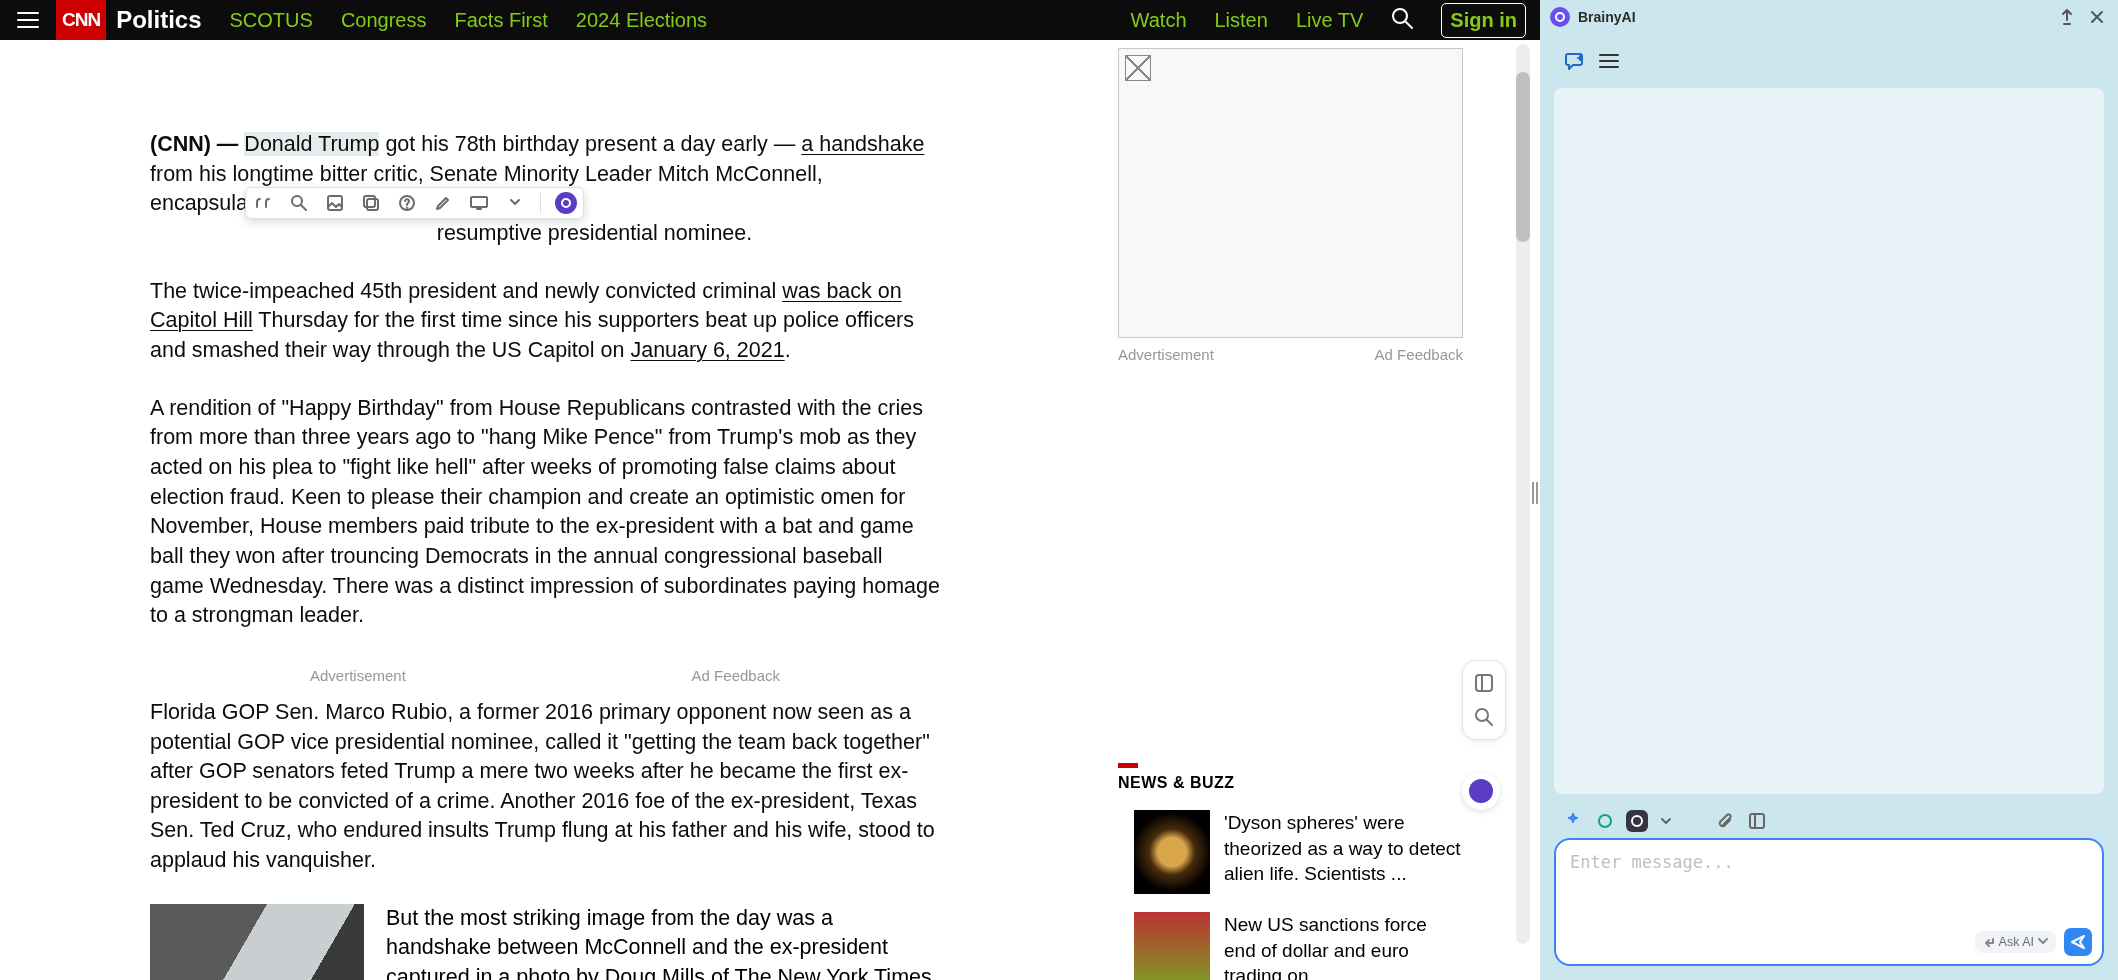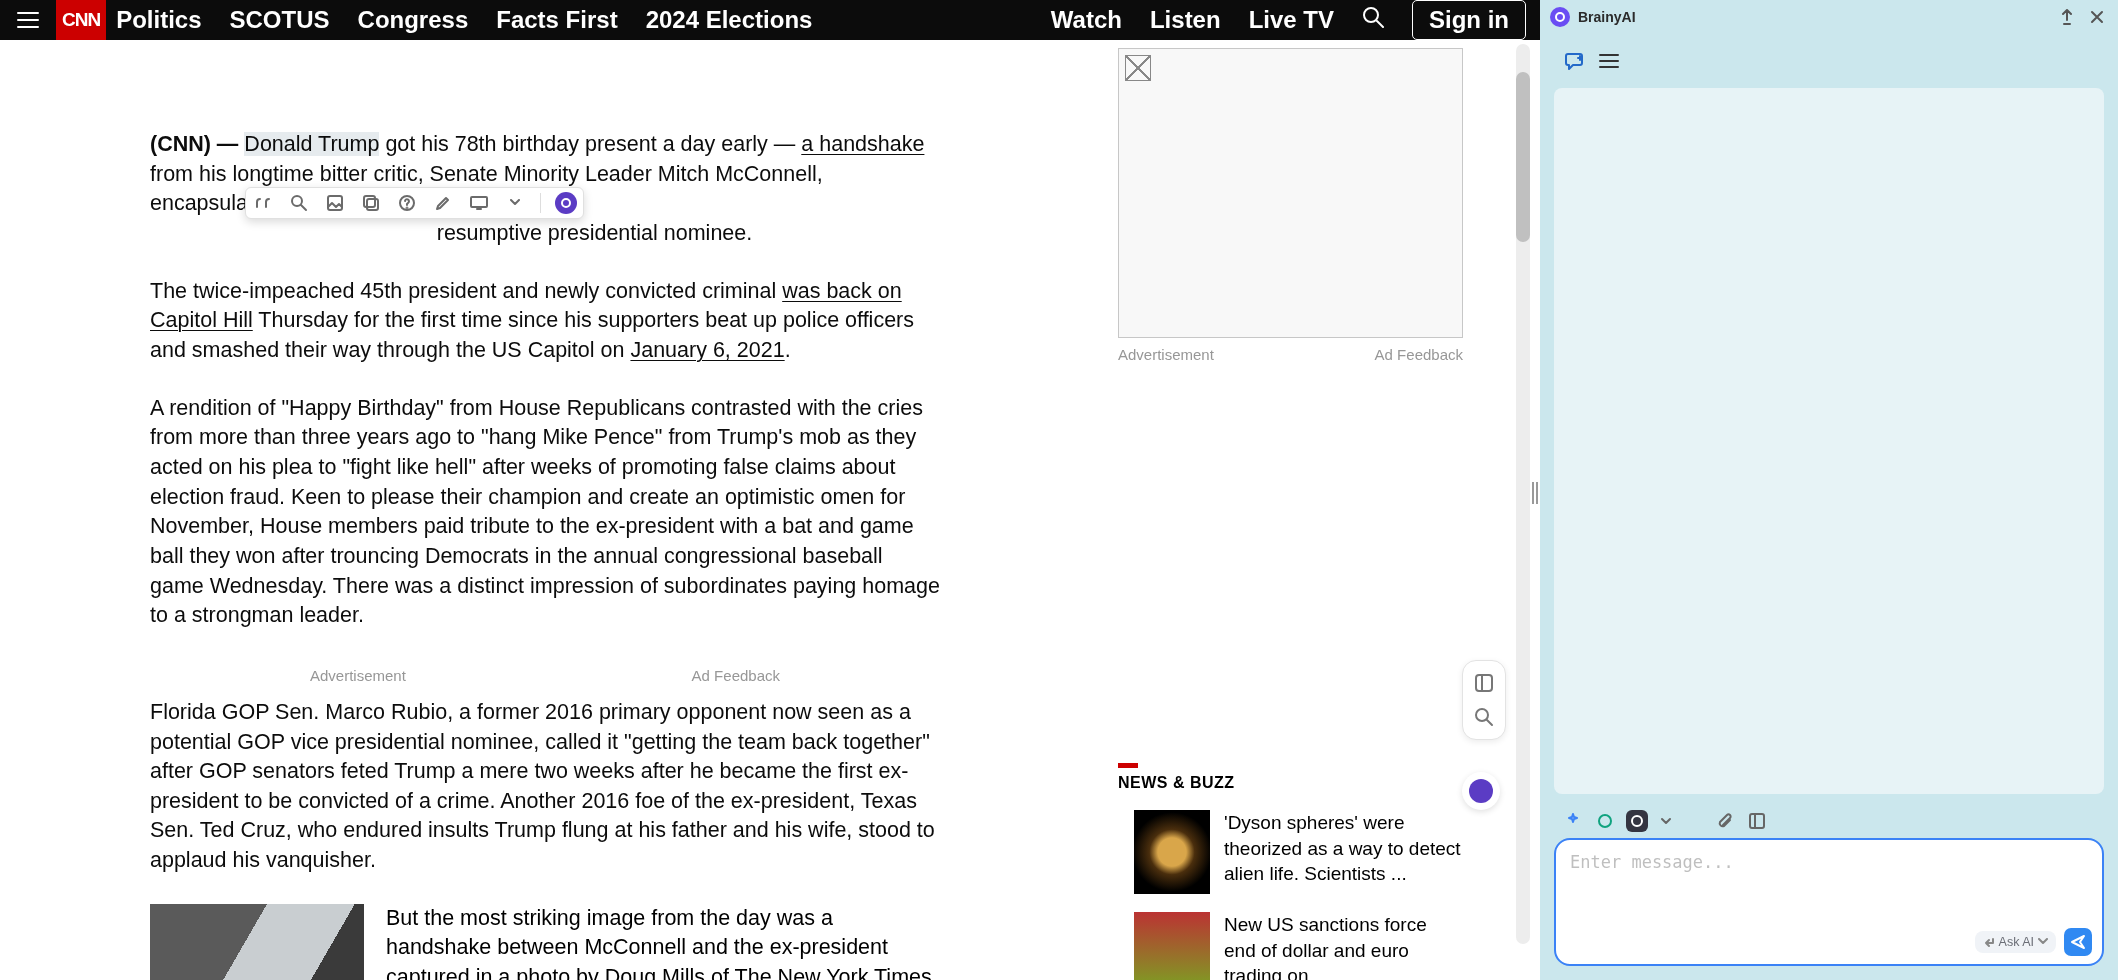--- a/index.html
+++ b/index.html
@@ -9,24 +9,24 @@
 .page { position: absolute; left: 0; top: 0; width: 1540px; height: 980px; }
 
 
 .topbar { position: relative; height: 40px; background: #0c0c0c; display: flex; align-items: center; color: #fff; }
 .hamburger { width: 56px; display: flex; align-items: center; justify-content: center; }
 .hamburger svg { stroke: #fff; }
 .logo { display: flex; align-items: center; gap: 6px; }
 .logo-box { background: #cc0000; color: #fff; font-weight: 800; font-size: 19px; letter-spacing: -1px; padding: 0 6px; height: 40px; display: flex; align-items: center; }
 .logo-sub { font-weight: 700; font-size: 24px; margin-left: 4px; }
 .nav-links { display: flex; gap: 28px; margin-left: 28px; }
-.nav-links span, .nav-right span { font-size: 24px; color: #ffffff; cursor: pointer; font-weight: bold; }
+.nav-links span, .nav-right span { font-size: 20px; color: #84cc16; cursor: pointer; }
 .nav-right { position: absolute; right: 0; display: flex; align-items: center; gap: 28px; padding-right: 14px; }
 .search-btn svg { stroke: #fff; }
-.sign-in { border: 1.5px solid #fff; border-radius: 5px; padding: 5px 16px; font-size: 18px; font-weight: 600; }
+.sign-in { border: 1.5px solid #fff; border-radius: 5px; padding: 5px 8px; font-size: 18px; font-weight: 600; }
 
 
 .content { position: relative; padding: 90px 0 0 0; }
 .article { width: 790px; margin-left: 150px; font-size: 21.5px; line-height: 1.38; color: #0c0c0c; }
 .article p { margin-bottom: 28px; }
 .article a.inline, .article span.inline-link { color: #0c0c0c; text-decoration: underline; text-decoration-thickness: 1px; text-underline-offset: 3px; cursor: pointer; }
 .hl { background: #e6ebee; }
 .bold { font-weight: 700; }
 
 

